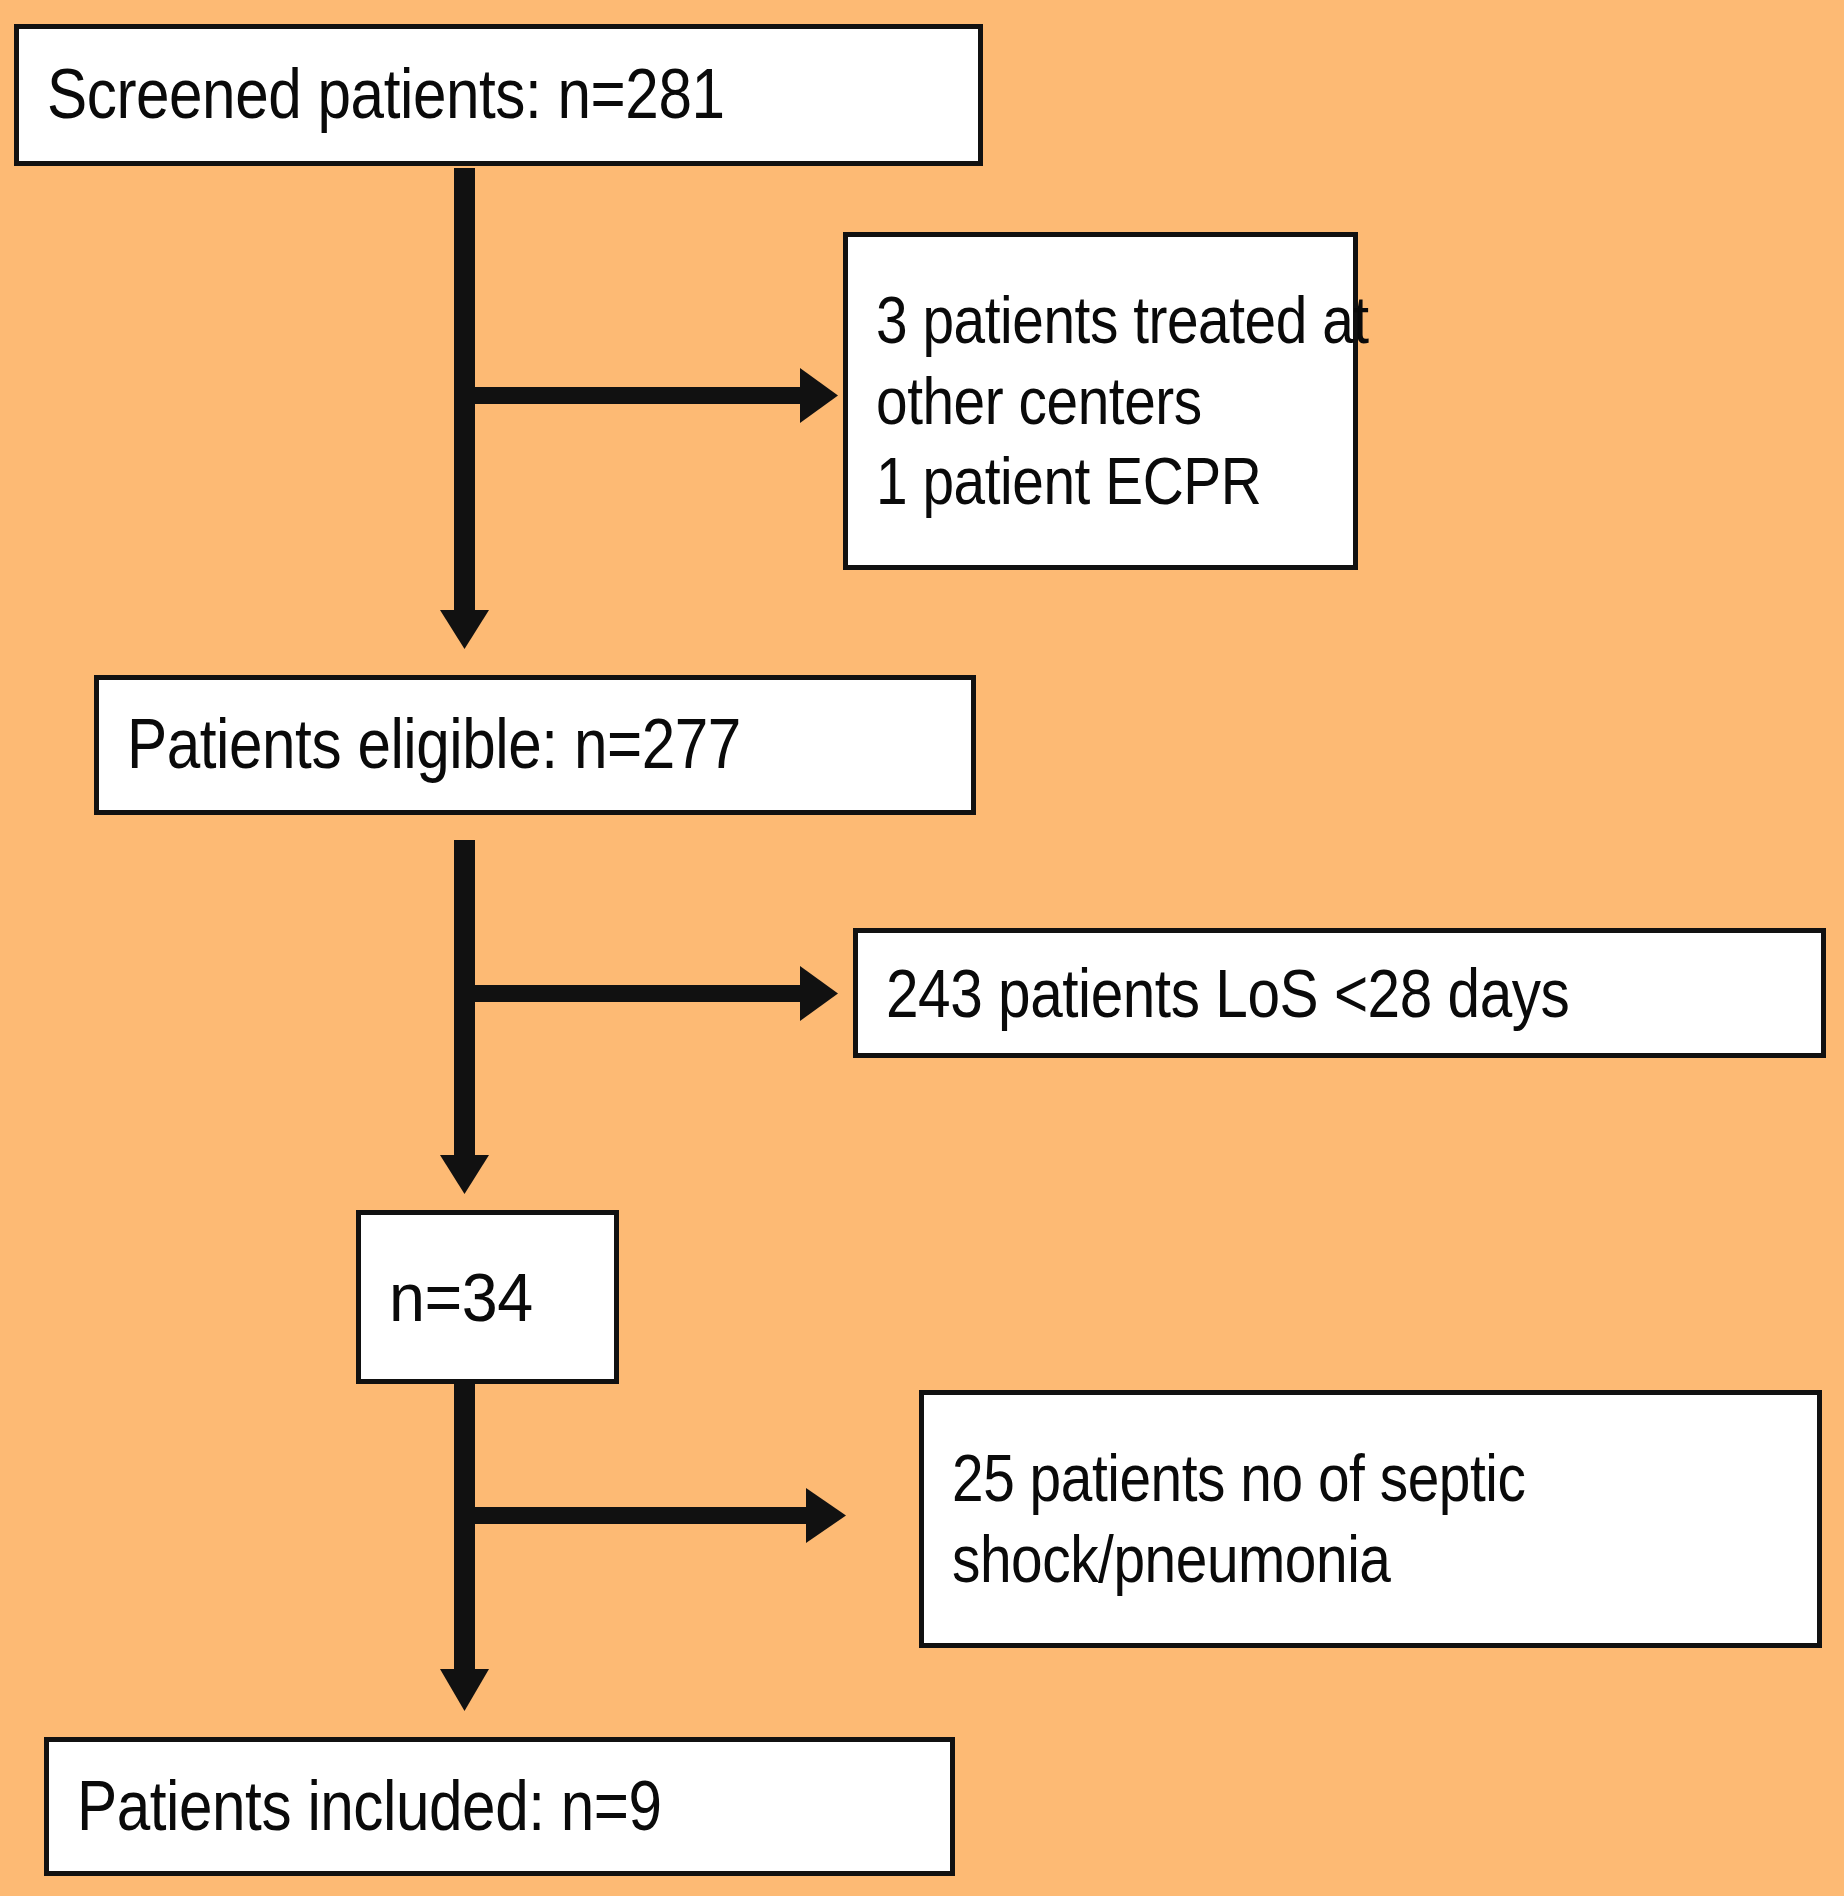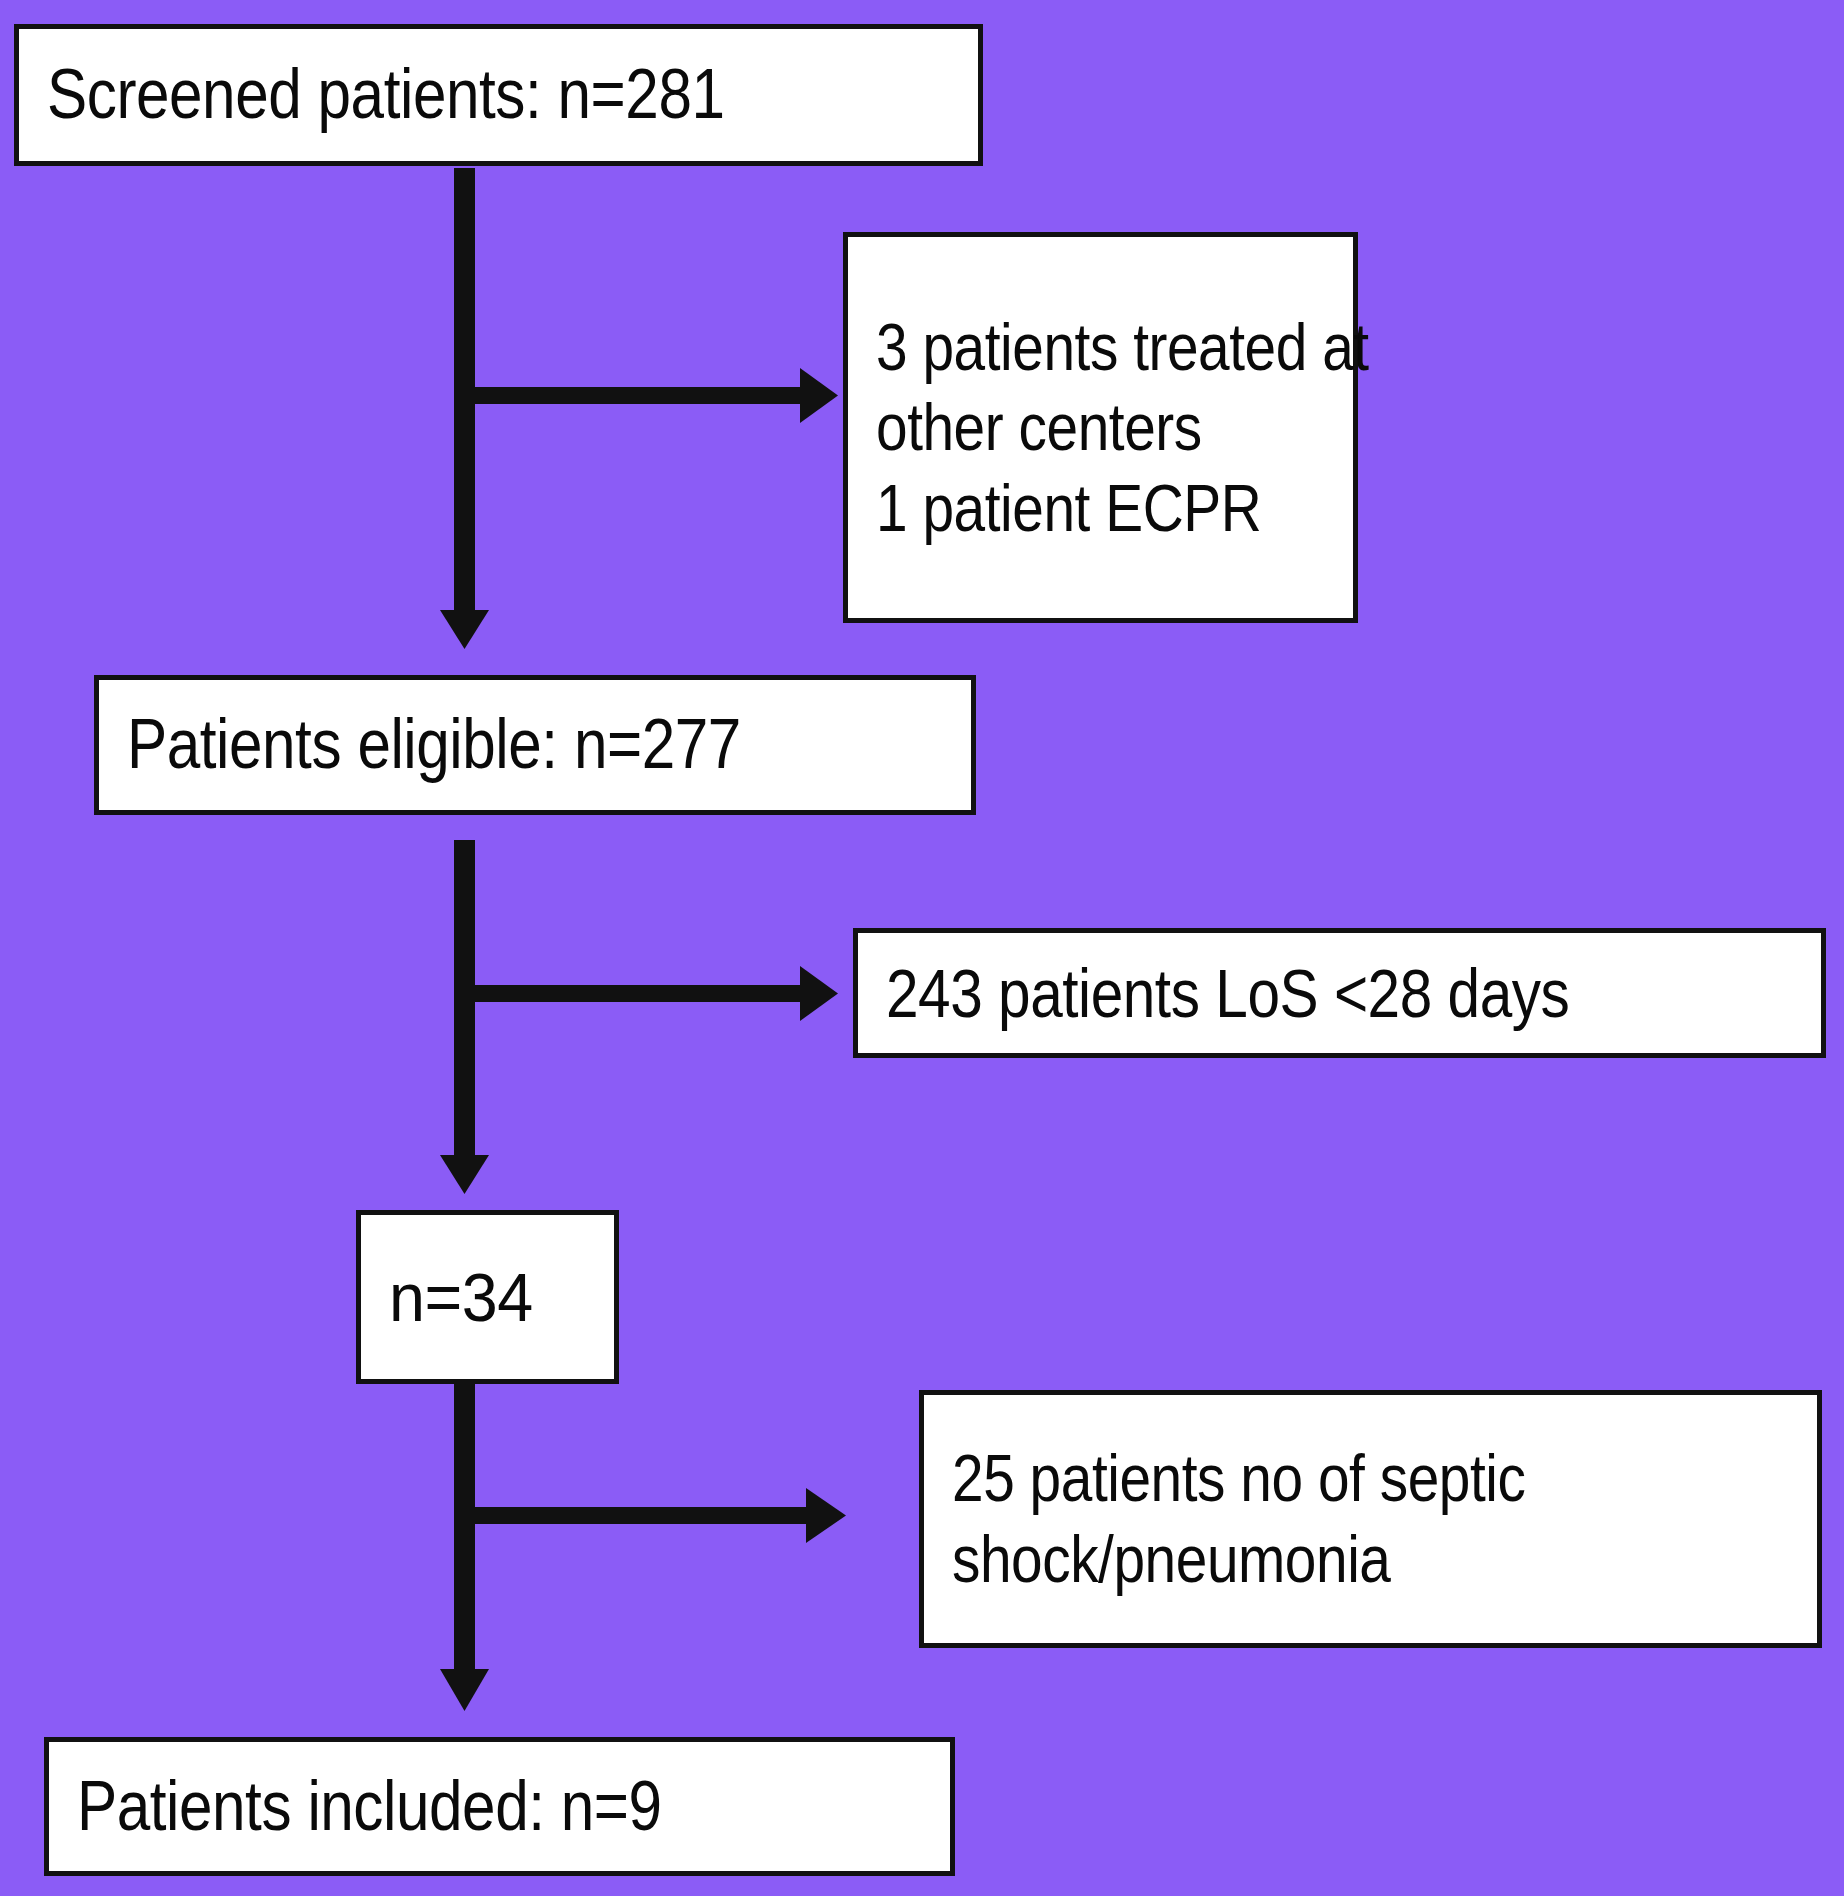--- a/index.html
+++ b/index.html
@@ -4,21 +4,21 @@
 <style>
   html, body {
     margin: 0;
     padding: 0;
     background: #ffffff;
   }
   #canvas {
     position: relative;
     width: 1844px;
     height: 1896px;
-    background: #8b5cf6;
+    background: #fdba74;
     overflow: hidden;
     font-family: "Liberation Sans", "DejaVu Sans", sans-serif;
   }
   .node {
     position: absolute;
     box-sizing: border-box;
     background: #ffffff;
     border: 5px solid #111111;
     display: flex;
     flex-direction: column;
@@ -35,21 +35,21 @@
     letter-spacing: -0.5px;
     white-space: nowrap;
     transform: scaleX(0.86);
     transform-origin: left center;
   }
   .node.single {
     justify-content: center;
   }
   
   #node-screened   { left: 14px;  top: 24px;   width: 969px;  height: 142px; }
-  #node-excl1      { left: 843px; top: 232px;  width: 515px;  height: 391px; }
+  #node-excl1      { left: 843px; top: 232px;  width: 515px;  height: 338px; }
   #node-eligible   { left: 94px;  top: 675px;  width: 882px;  height: 140px; }
   #node-excl2      { left: 853px; top: 928px;  width: 973px;  height: 130px; }
   #node-n34        { left: 356px; top: 1210px; width: 263px;  height: 174px; }
   #node-excl3      { left: 899px; top: 1390px; width: 903px;  height: 258px; margin-left: 20px; }
   #node-included   { left: 44px;  top: 1737px; width: 911px;  height: 139px; }
 
   #node-excl1 .line { font-size: 66px; }
   #node-excl3 .line { font-size: 66px; }
   #node-n34 .line   { transform: scaleX(0.95); }
   #node-screened .line, #node-eligible .line, #node-included .line { font-size: 70px; }

